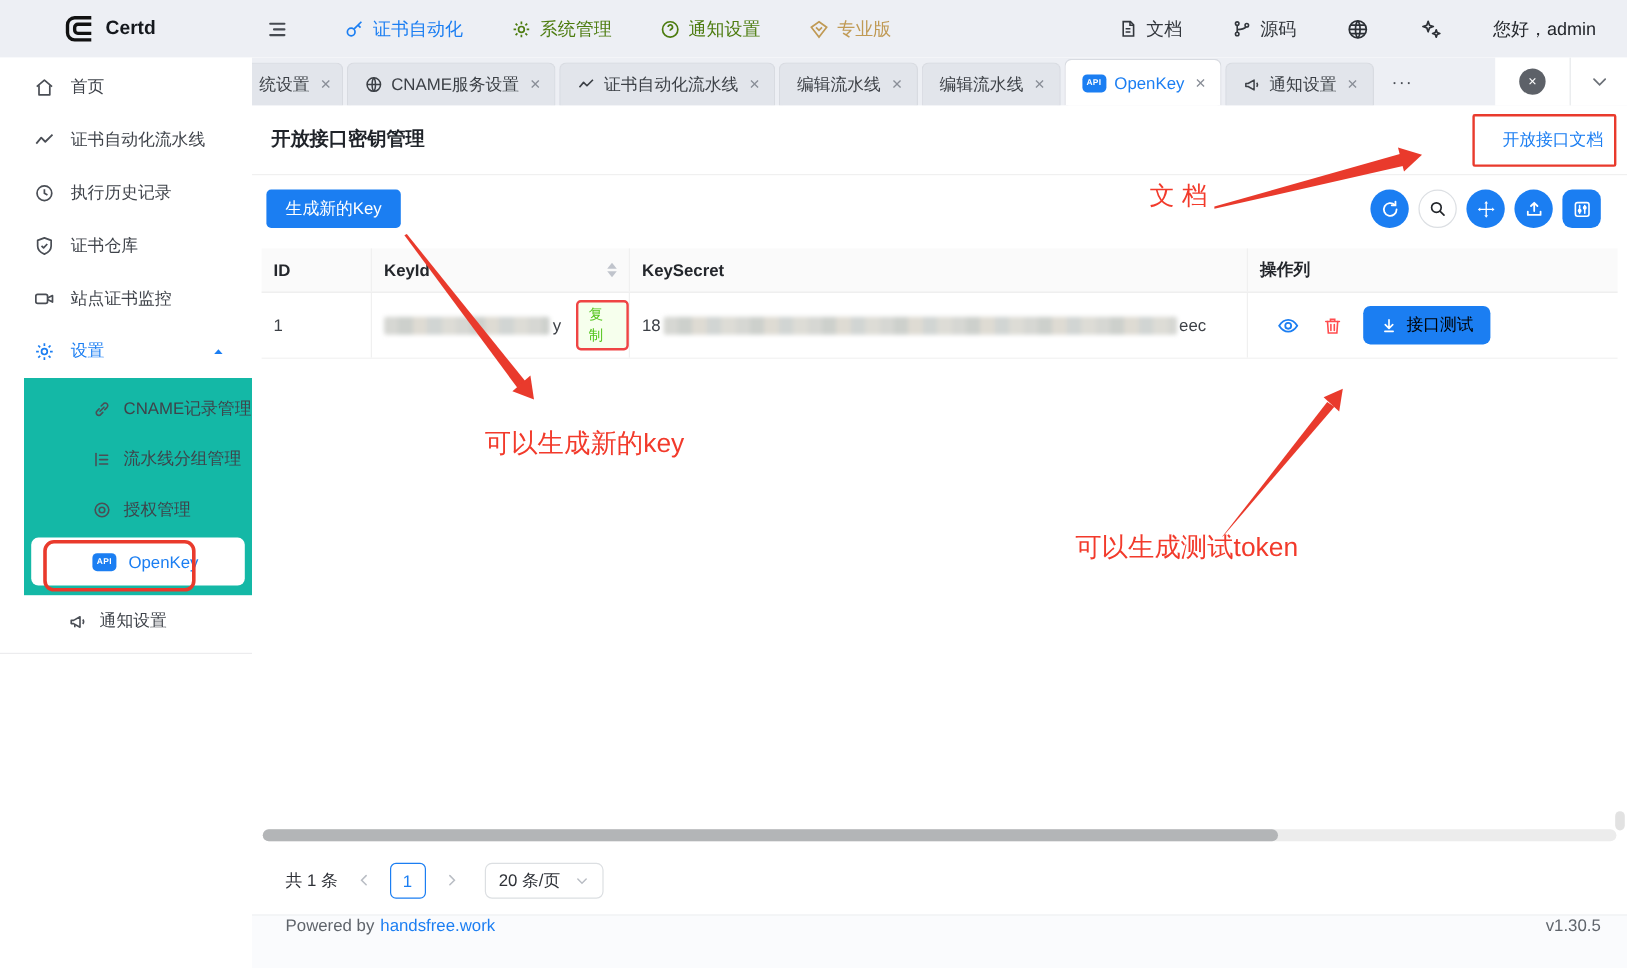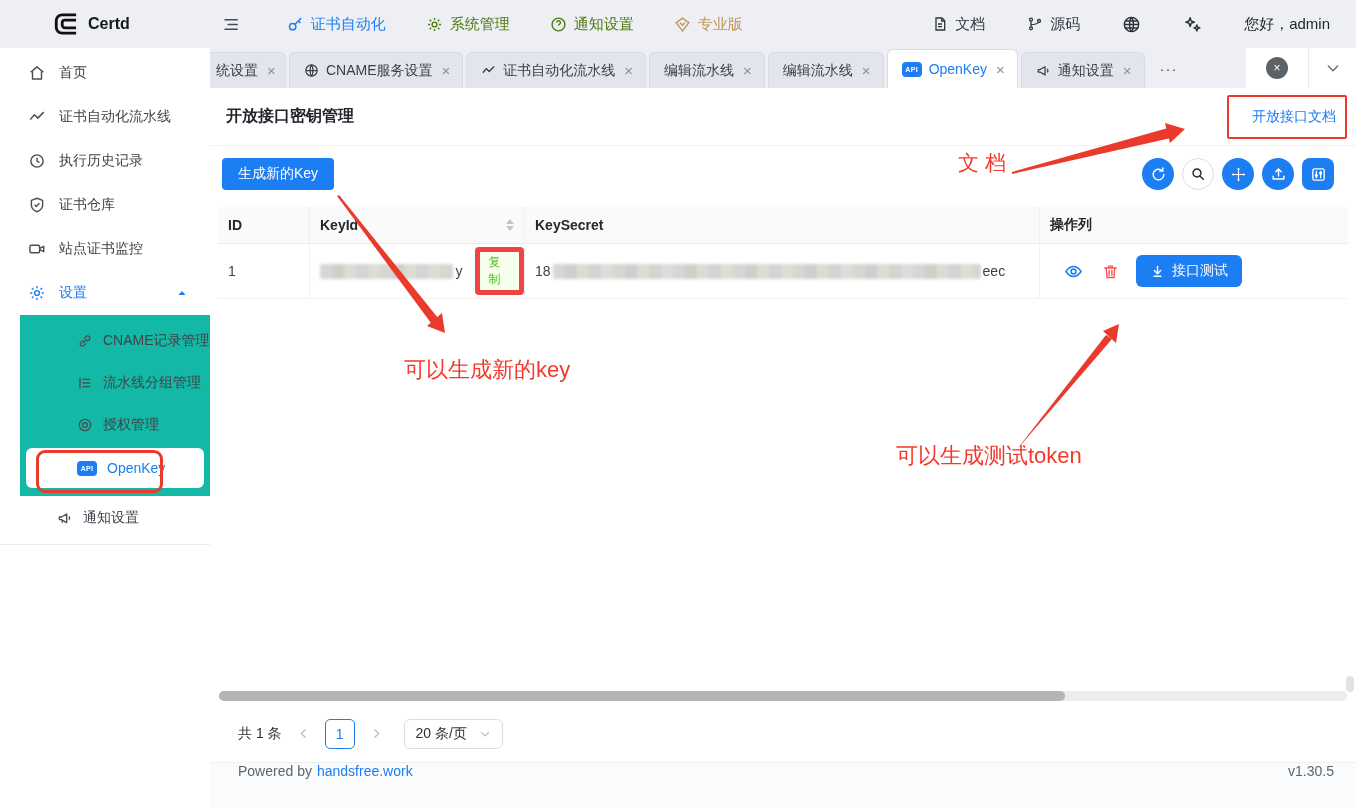--- a/index.html
+++ b/index.html
@@ -71,24 +71,24 @@
   .th, .td { padding-left:10px; display:flex; align-items:center; height:100%; border-right:1px solid #f0f0f0; }
   .th:last-child, .td:last-child { border-right:none; }
   .c-id { width:92px; } .c-key { width:215px; } .c-secret { width:515px; } .c-ops { flex:1; }
   .sorter { margin-left:auto; margin-right:10px; display:flex; flex-direction:column; gap:2px; }
   .sorter i { width:0; height:0; border-left:4px solid transparent; border-right:4px solid transparent; }
   .sorter .up { border-bottom:5px solid #c0c4cc; }
   .sorter .dn { border-top:5px solid #c0c4cc; }
   .trow { display:flex; height:55px; align-items:center; border-bottom:1px solid #f2f2f2; font-size:14px; color:#3c4046; }
   .blur-bar { height:15px; border-radius:2px; filter:blur(1.6px);
     background:repeating-linear-gradient(90deg,#d6d7d3 0 12px,#cdd0cc 12px 24px,#dedbd3 24px 36px,#d1d5d3 36px 48px,#dddcd6 48px 60px); }
-  .copy-tag { border:5px solid #ef4444; background:#f6ffed; color:#52c41a; font-size:12px; border-radius:4px; padding:2px 9px; margin-left:12px; cursor:pointer; }
+  .copy-tag { border:2px solid #ef4444; background:#f6ffed; color:#52c41a; font-size:12px; border-radius:4px; padding:2px 9px; margin-left:12px; cursor:pointer; }
   .op-eye { color:#1b7ef2; margin-left:14px; cursor:pointer; }
   .op-trash { color:#ff4d4f; margin-left:19px; cursor:pointer; }
-  .btn-test { margin-left:17px; background:#1b7ef2; color:#ffffff; border:none; height:32px; border-radius:6px; padding:0 14px; font-size:14px; display:flex; align-items:center; gap:7px; cursor:pointer; font-family:inherit; }
+  .btn-test { margin-left:17px; background:#1b7ef2; color:#000000; border:none; height:32px; border-radius:6px; padding:0 14px; font-size:14px; display:flex; align-items:center; gap:7px; cursor:pointer; font-family:inherit; }
 
   .spacer { flex:1; }
 
   
   .hscroll { margin:0 9px 4px; height:10px; background:#ececec; border-radius:5px; position:relative; flex-shrink:0; }
   .hthumb { position:absolute; left:0; top:0; height:10px; width:75%; background:#b3b5b7; border-radius:5px; cursor:pointer; }
   .vstub { position:absolute; right:2px; bottom:115px; width:8px; height:16px; background:#e2e2e2; border-radius:4px; }
 
   
   .pagination { height:57px; display:flex; align-items:center; padding-left:28px; gap:15px; font-size:14px; color:#2e3137; flex-shrink:0; }

